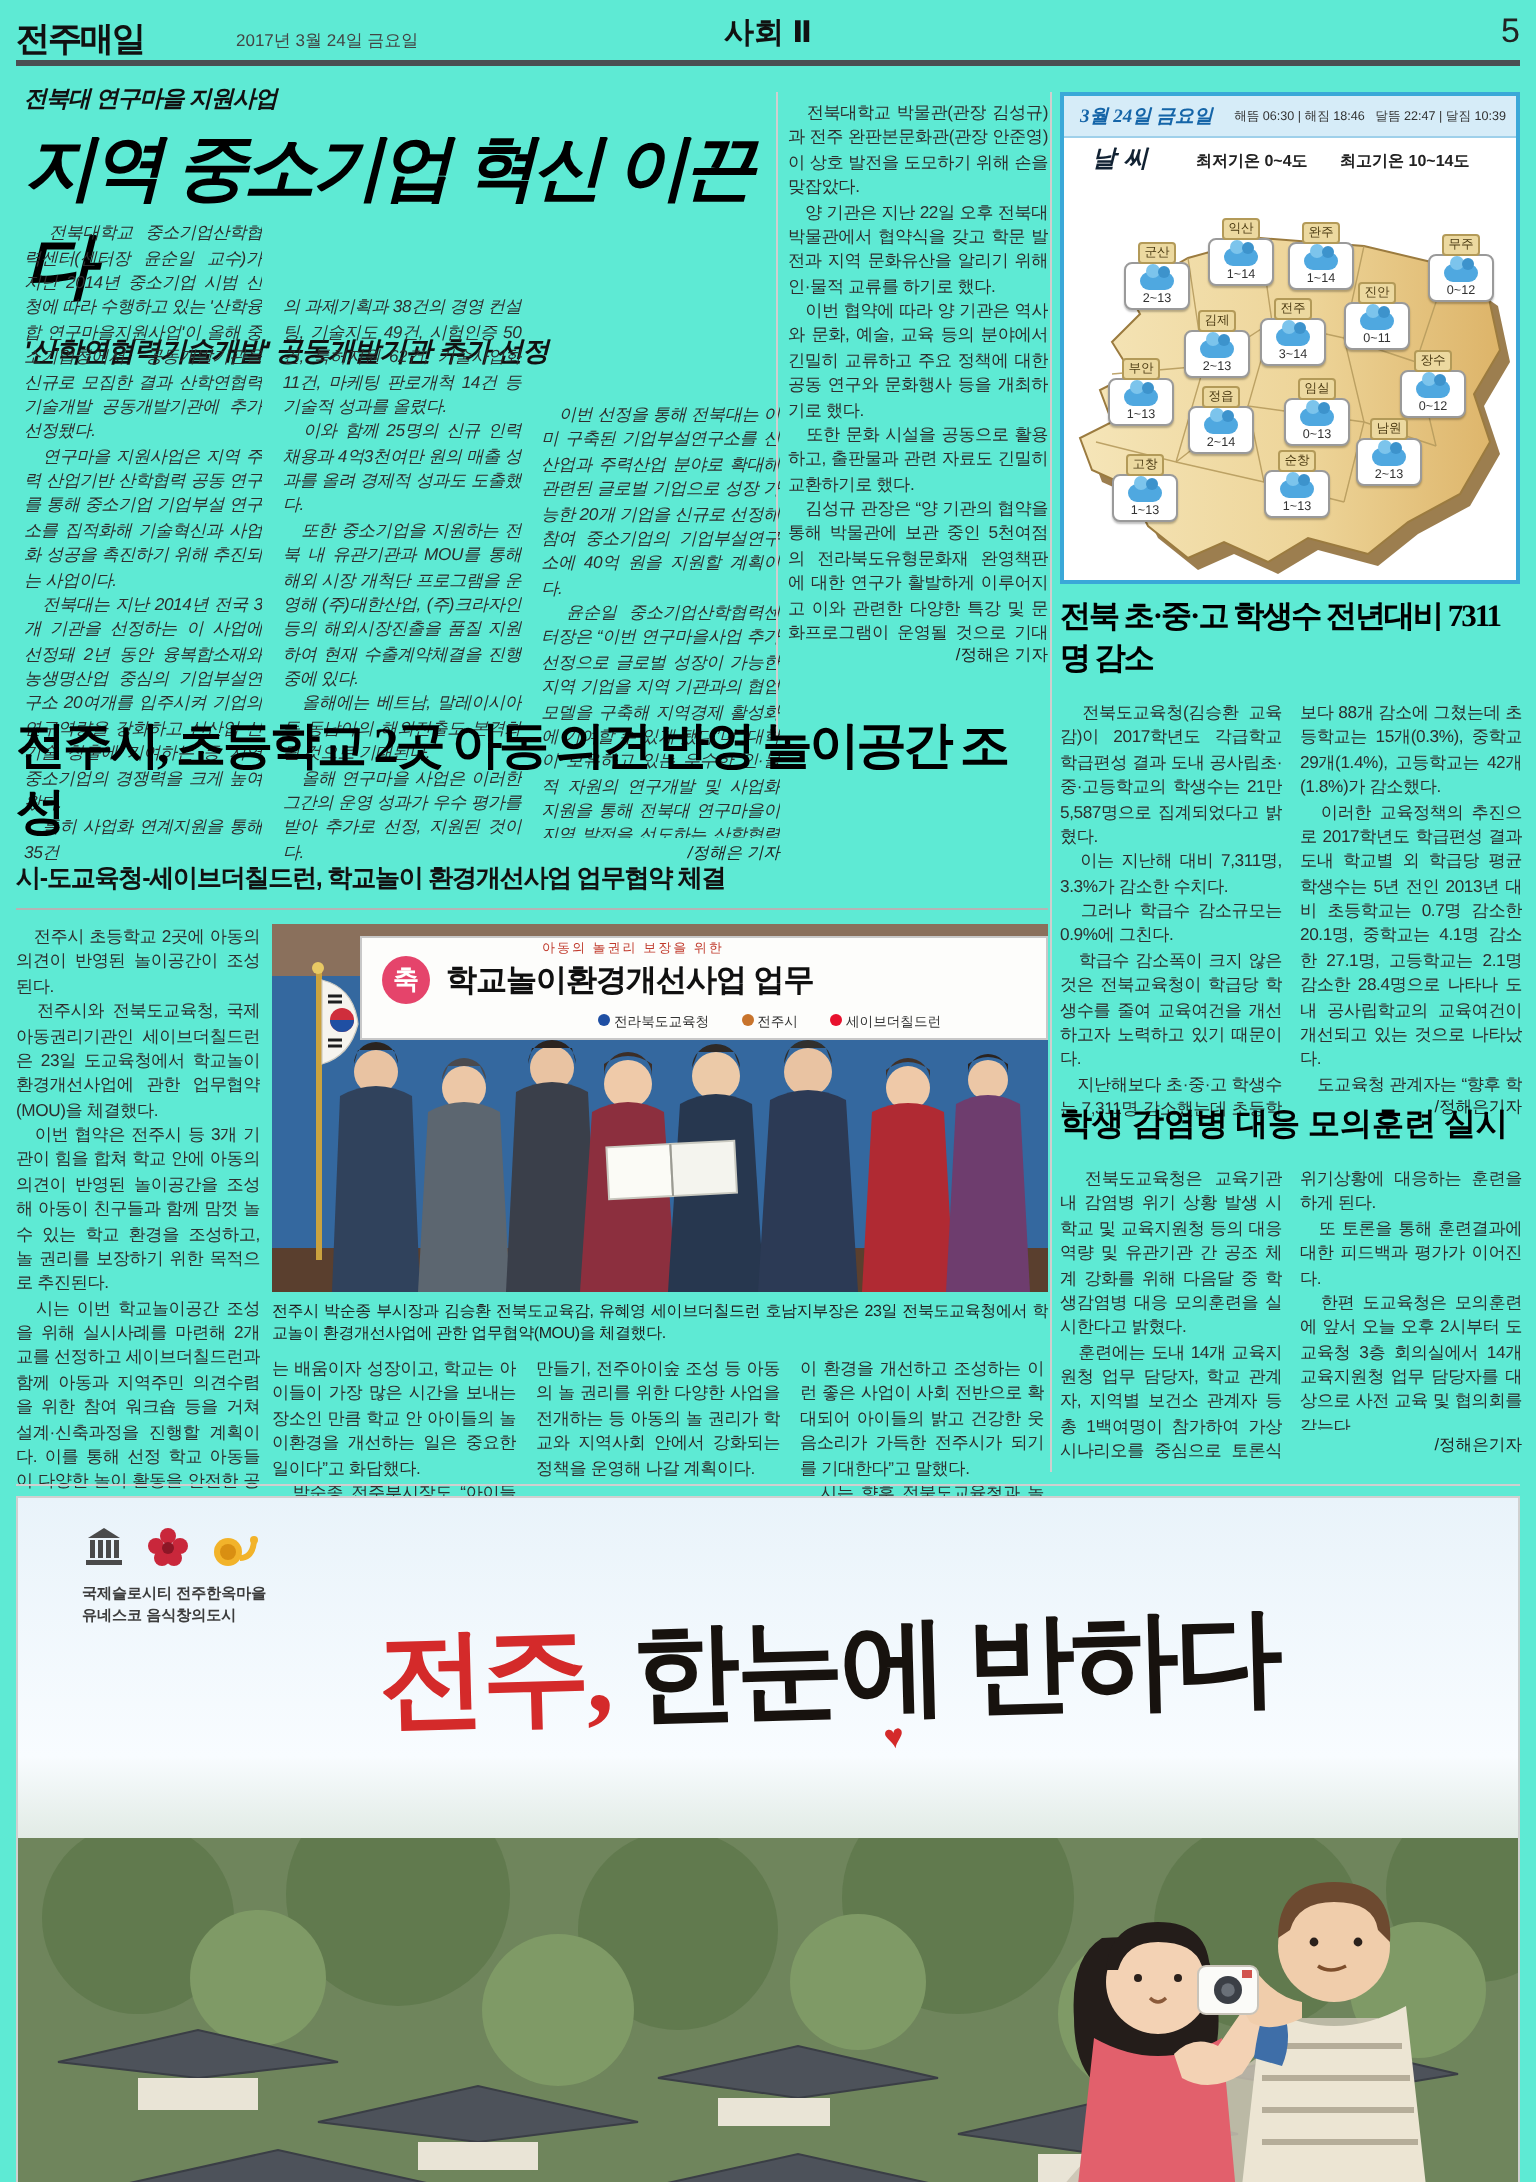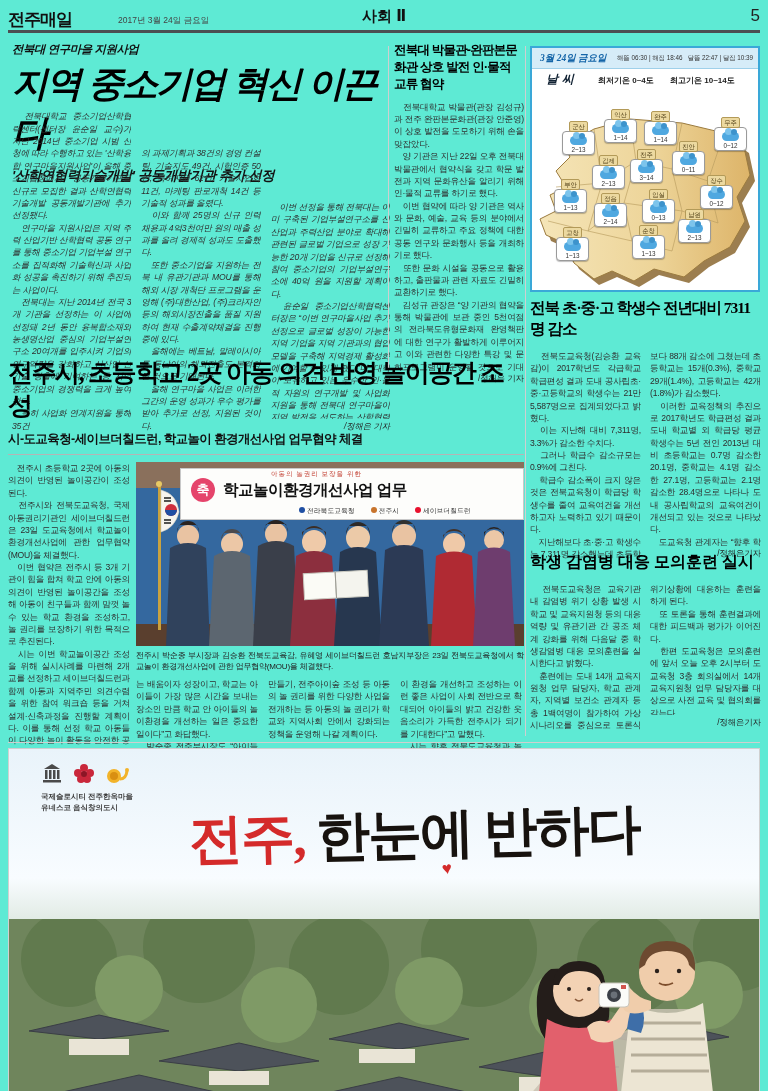--- a/index.html
+++ b/index.html
@@ -130,21 +130,20 @@
         <div class="bodytext" style="height:218px;">　이번 선정을 통해 전북대는 이미 구축된 기업부설연구소를 신산업과 주력산업 분야로 확대해 관련된 글로벌 기업으로 성장 가능한 20개 기업을 신규로 선정해 참여 중소기업의 기업부설연구소에 40억 원을 지원할 계획이다.
 　윤순일 중소기업산학협력센터장은 “이번 연구마을사업 추가 선정으로 글로벌 성장이 가능한 지역 기업을 지역 기관과의 협업 모델을 구축해 지역경제 활성화에 기여할 수 있게 됐다”며 “대학이 보유하고 있는 우수한 인·물적 자원의 연구개발 및 사업화 지원을 통해 전북대 연구마을이 지역 발전을 선도하는 산학협력 모델을 구축하고 지역기업의 성장과 고용 창출 등에 다양한 파급효과를 거둘 것으로 기대한다”고 밝혔다.</div>
         <div class="byline">/정해은 기자</div>
       </div>
     </div>
   </div>
 
   <div class="vline" style="left:388px; top:46px; height:322px;"></div>
 
   <div class="museum">
-    <div class="museum-h">전북대 박물관-완판본문화관 상호 발전 인·물적 교류 협약</div>
     <div class="museum-body bodytext">　전북대학교 박물관(관장 김성규)과 전주 완판본문화관(관장 안준영)이 상호 발전을 도모하기 위해 손을 맞잡았다.
 　양 기관은 지난 22일 오후 전북대 박물관에서 협약식을 갖고 학문 발전과 지역 문화유산을 알리기 위해 인·물적 교류를 하기로 했다.
 　이번 협약에 따라 양 기관은 역사와 문화, 예술, 교육 등의 분야에서 긴밀히 교류하고 주요 정책에 대한 공동 연구와 문화행사 등을 개최하기로 했다.
 　또한 문화 시설을 공동으로 활용하고, 출판물과 관련 자료도 긴밀히 교환하기로 했다.
 　김성규 관장은 “양 기관의 협약을 통해 박물관에 보관 중인 5천여점의 전라북도유형문화재 완영책판에 대한 연구가 활발하게 이루어지고 이와 관련한 다양한 특강 및 문화프로그램이 운영될 것으로 기대된다”며 “이를 통해 우리 문화유산에 대한 관심과 애정이 더욱 높아지기를 기대한다”고 말했다.</div>
     <div class="byline">/정해은 기자</div>
   </div>
 
   <div class="vline" style="left:525px; top:46px; height:690px;"></div>
 

